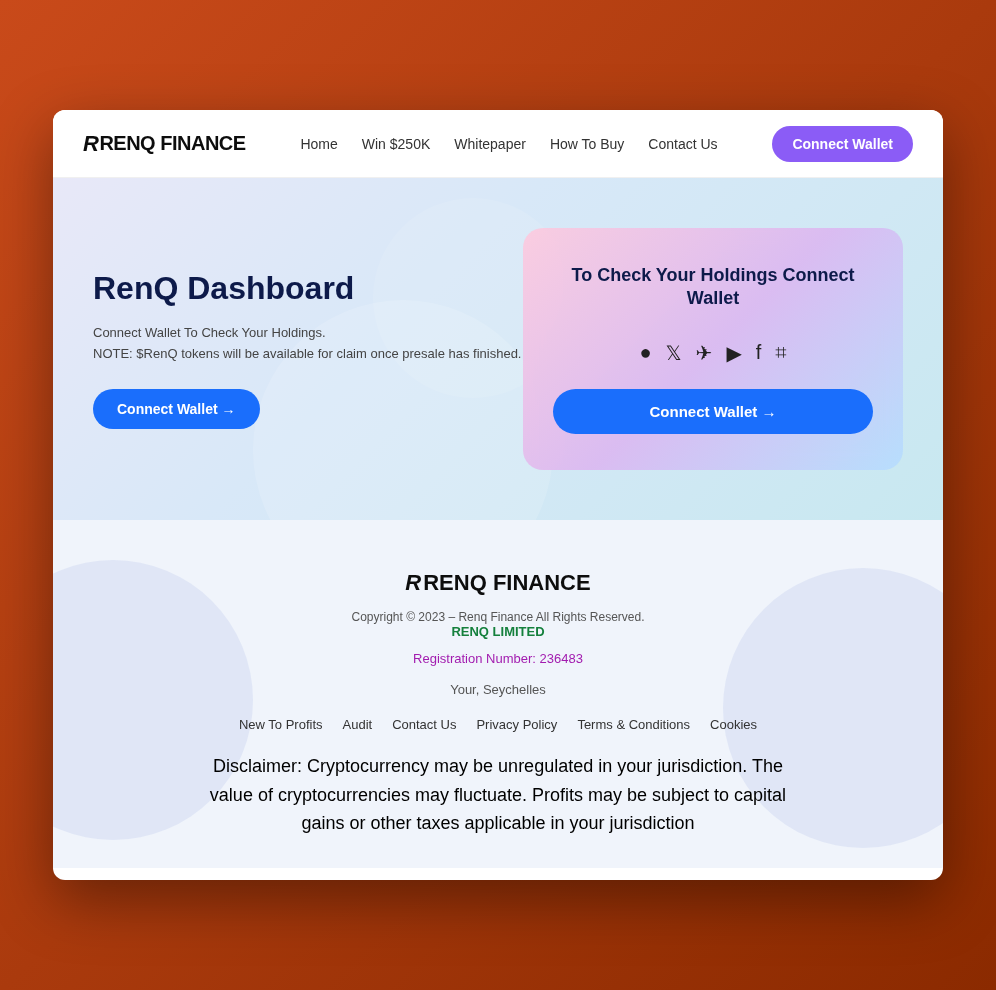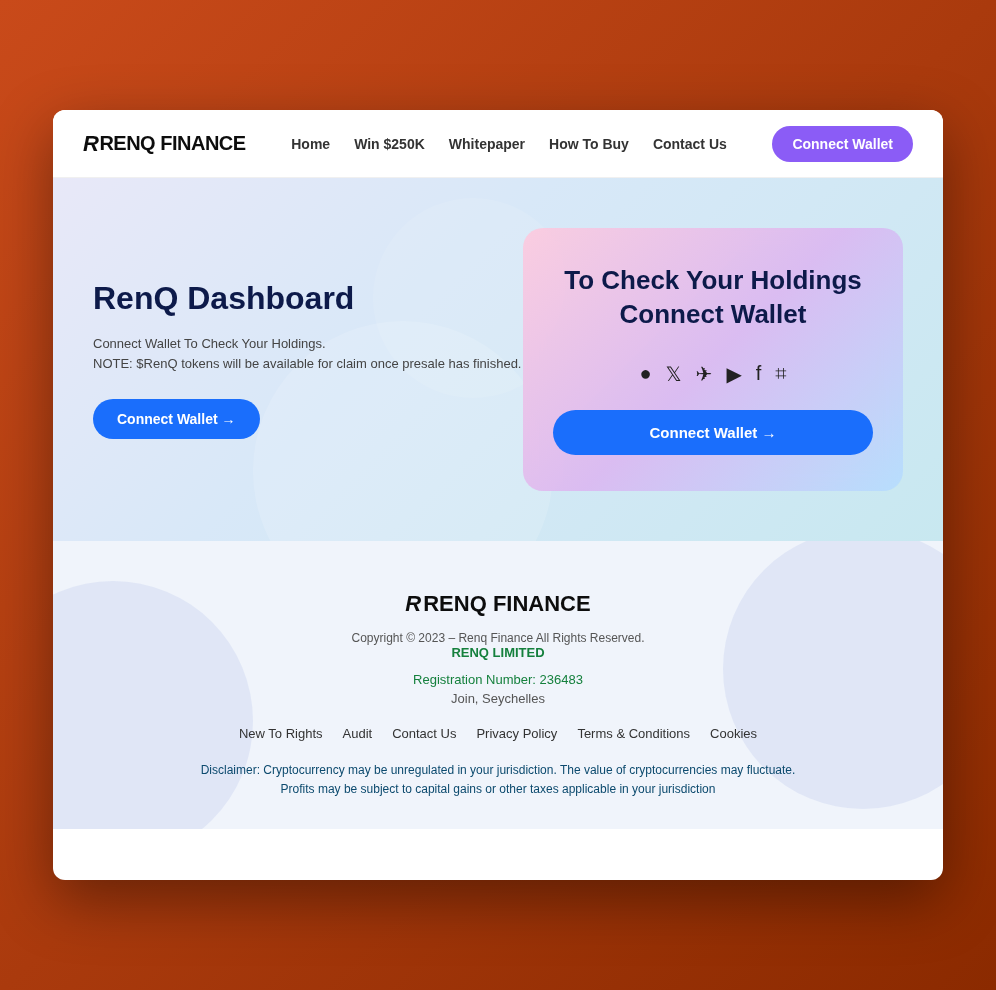--- a/index.html
+++ b/index.html
@@ -49,21 +49,21 @@
     .nav-links {
       display: flex;
       align-items: center;
       gap: 24px;
       list-style: none;
     }
     .nav-links a {
       text-decoration: none;
       color: #333;
       font-size: 14px;
-      font-weight: 700;
+      font-weight: 400;
     }
     .nav-connect-btn {
       background: #8b5cf6;
       color: white;
       border: none;
       border-radius: 50px;
       padding: 10px 20px;
       font-size: 14px;
       font-weight: 600;
       cursor: pointer;
@@ -133,21 +133,21 @@
       z-index: 1;
     }
     .wallet-card {
       background: linear-gradient(135deg, rgba(255,200,220,0.85) 0%, rgba(220,180,240,0.85) 50%, rgba(180,220,255,0.85) 100%);
       border-radius: 20px;
       padding: 36px 30px;
       text-align: center;
       backdrop-filter: blur(10px);
     }
     .wallet-card-title {
-      font-size: 26px;
+      font-size: 18px;
       font-weight: 800;
       color: #0d1a4a;
       margin-bottom: 30px;
       line-height: 1.3;
     }
     .join-text {
       font-size: 14px;
       color: #333;
       margin-bottom: 14px;
     }
@@ -198,44 +198,44 @@
       color: #555;
     }
     .footer-company {
       font-size: 13px;
       font-weight: 700;
       color: #15803d;
       margin-bottom: 12px;
     }
     .footer-reg {
       font-size: 13px;
-      color: #15803d;
-      margin-bottom: 4px;
+      color: #a21caf;
+      margin-bottom: 16px;
     }
     .footer-location {
       font-size: 13px;
       color: #555;
       margin-bottom: 20px;
     }
     .footer-links {
       display: flex;
       justify-content: center;
       gap: 20px;
       margin-bottom: 20px;
       flex-wrap: wrap;
     }
     .footer-links a {
       font-size: 13px;
       color: #333;
       text-decoration: none;
       font-weight: 500;
     }
     .footer-disclaimer {
-      font-size: 12px;
-      color: #0c4a6e;
+      font-size: 18px;
+      color: #000000;
       line-height: 1.6;
       max-width: 600px;
       margin: 0 auto;
     }
     .footer-wave {
       position: relative;
       overflow: hidden;
     }
     .footer-inner {
       position: relative;
@@ -309,23 +309,23 @@
     <div class="footer-bg-circle-left"></div>
     <div class="footer-bg-circle-right"></div>
     <div class="footer-inner">
       <div class="footer-logo">
         <span style="font-style:italic;font-weight:900;">R</span>
         <span>RENQ FINANCE</span>
       </div>
       <p class="footer-copyright">Copyright © 2023 – Renq Finance All Rights Reserved.</p>
       <p class="footer-company">RENQ LIMITED</p>
       <p class="footer-reg">Registration Number: 236483</p>
-      <p class="footer-location">Join, Seychelles</p>
+      <p class="footer-location">Your, Seychelles</p>
       <div class="footer-links">
-        <a>New To Rights</a>
+        <a>New To Profits</a>
         <a>Audit</a>
         <a>Contact Us</a>
         <a>Privacy Policy</a>
         <a>Terms &amp; Conditions</a>
         <a>Cookies</a>
       </div>
       <p class="footer-disclaimer">
         <span>Disclaimer: Cryptocurrency may be unregulated in your jurisdiction. The value of cryptocurrencies may fluctuate. Profits may be subject to capital gains or other taxes applicable in your jurisdiction</span>
       </p>
     </div>

